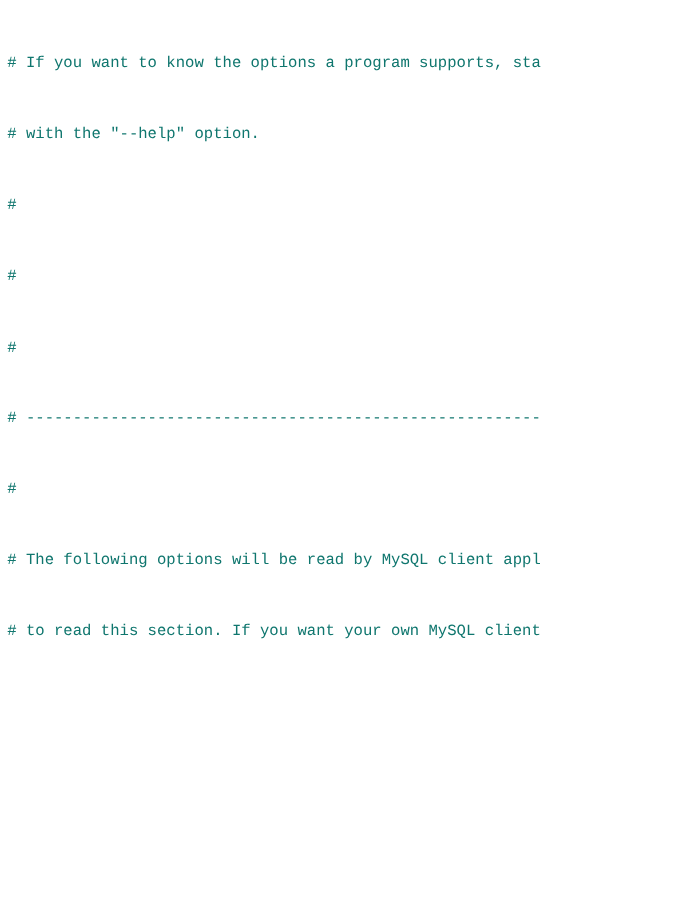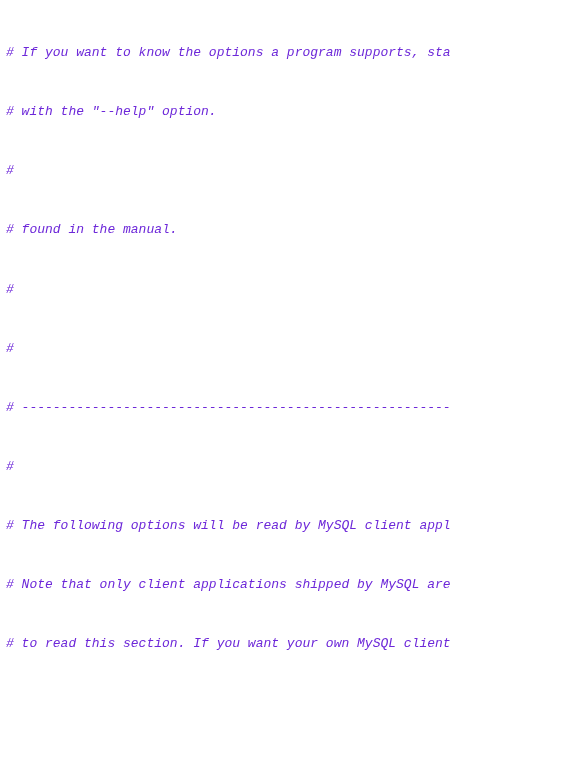--- a/index.html
+++ b/index.html
@@ -18,43 +18,40 @@
       overflow-x: hidden;
     }
 
     .content {
       padding: 4px 6px;
       white-space: pre;
       line-height: 1.5;
     }
 
     .comment-line {
-      color: #6d28d9;
-      font-style: italic;
+      color: #0f766e;
     }
 
     .line {
       display: block;
       line-height: 1.55;
     }
   </style>
 </head>
 <body>
 
 <div class="content">
   <span class="line comment-line"># If you want to know the options a program supports, sta</span>
   <span class="line comment-line"># with the "--help" option.</span>
   <span class="line comment-line">#</span>
-  <span class="line comment-line"># found in the manual.</span>
   <span class="line comment-line">#</span>
   <span class="line comment-line">#</span>
   <span class="line comment-line"># -------------------------------------------------------</span>
   <span class="line comment-line">#</span>
   <span class="line comment-line"># The following options will be read by MySQL client appl</span>
-  <span class="line comment-line"># Note that only client applications shipped by MySQL are</span>
   <span class="line comment-line"># to read this section. If you want your own MySQL client</span>
   
   
   
   
   
   
   
   
   

